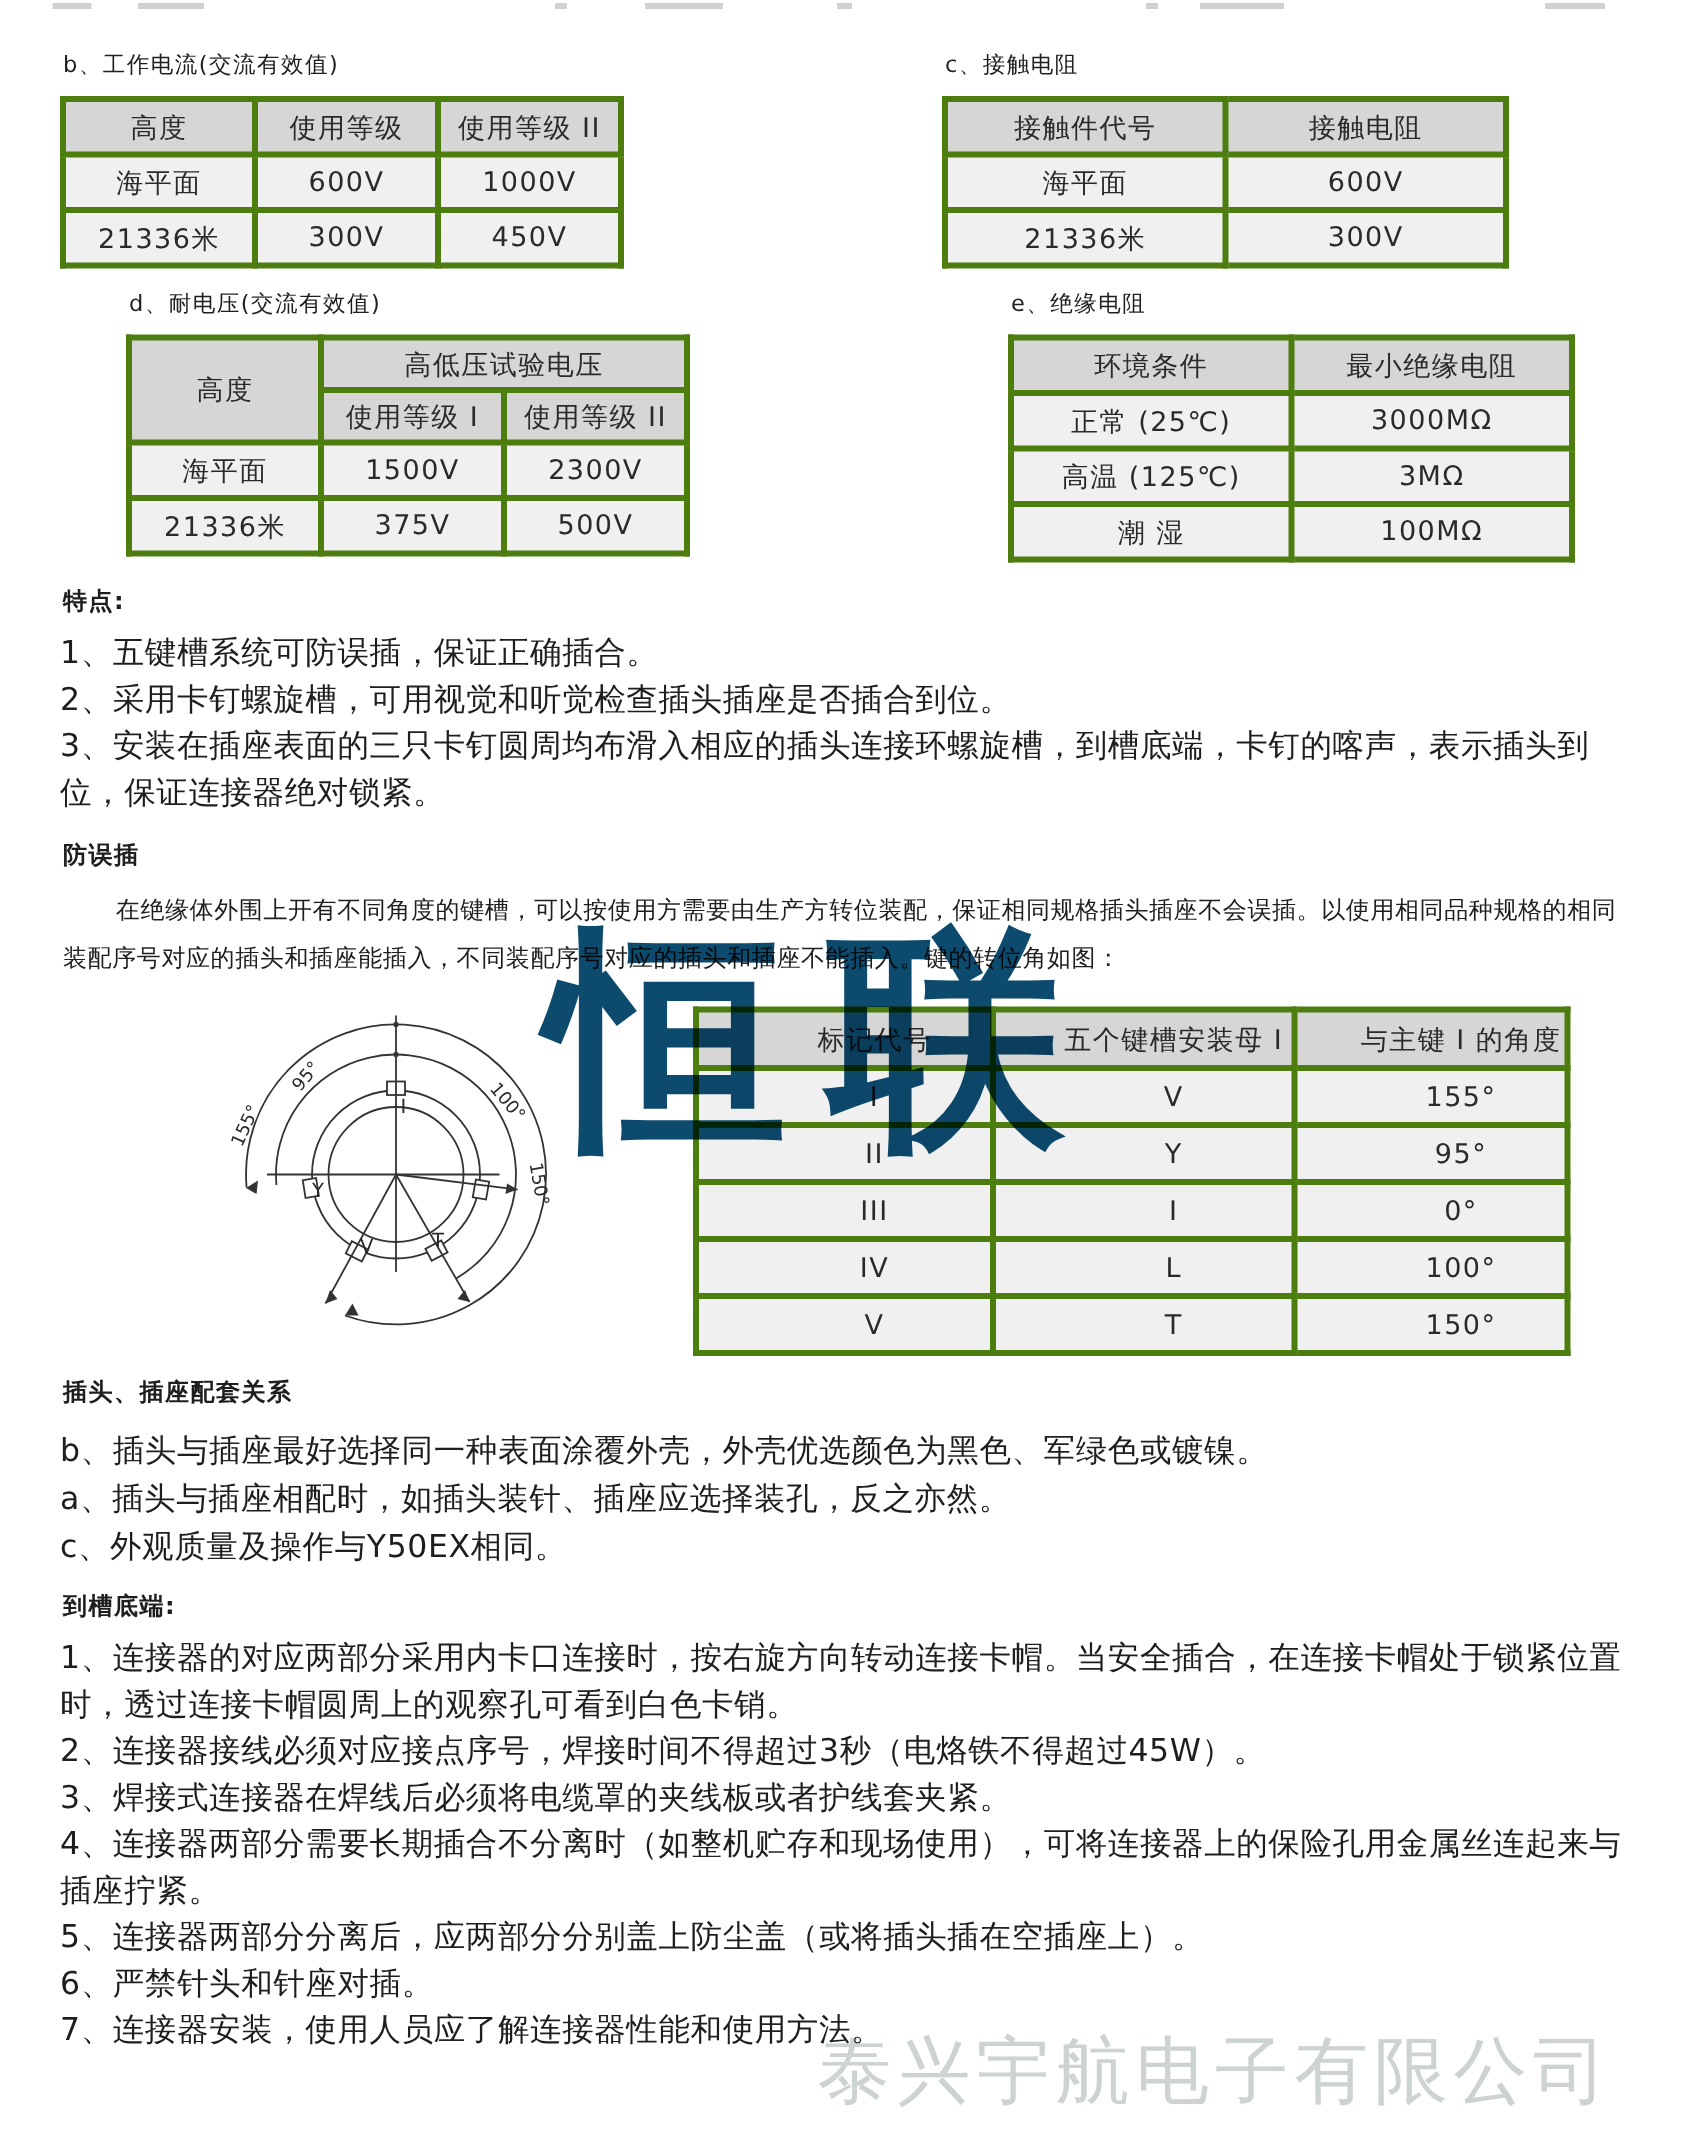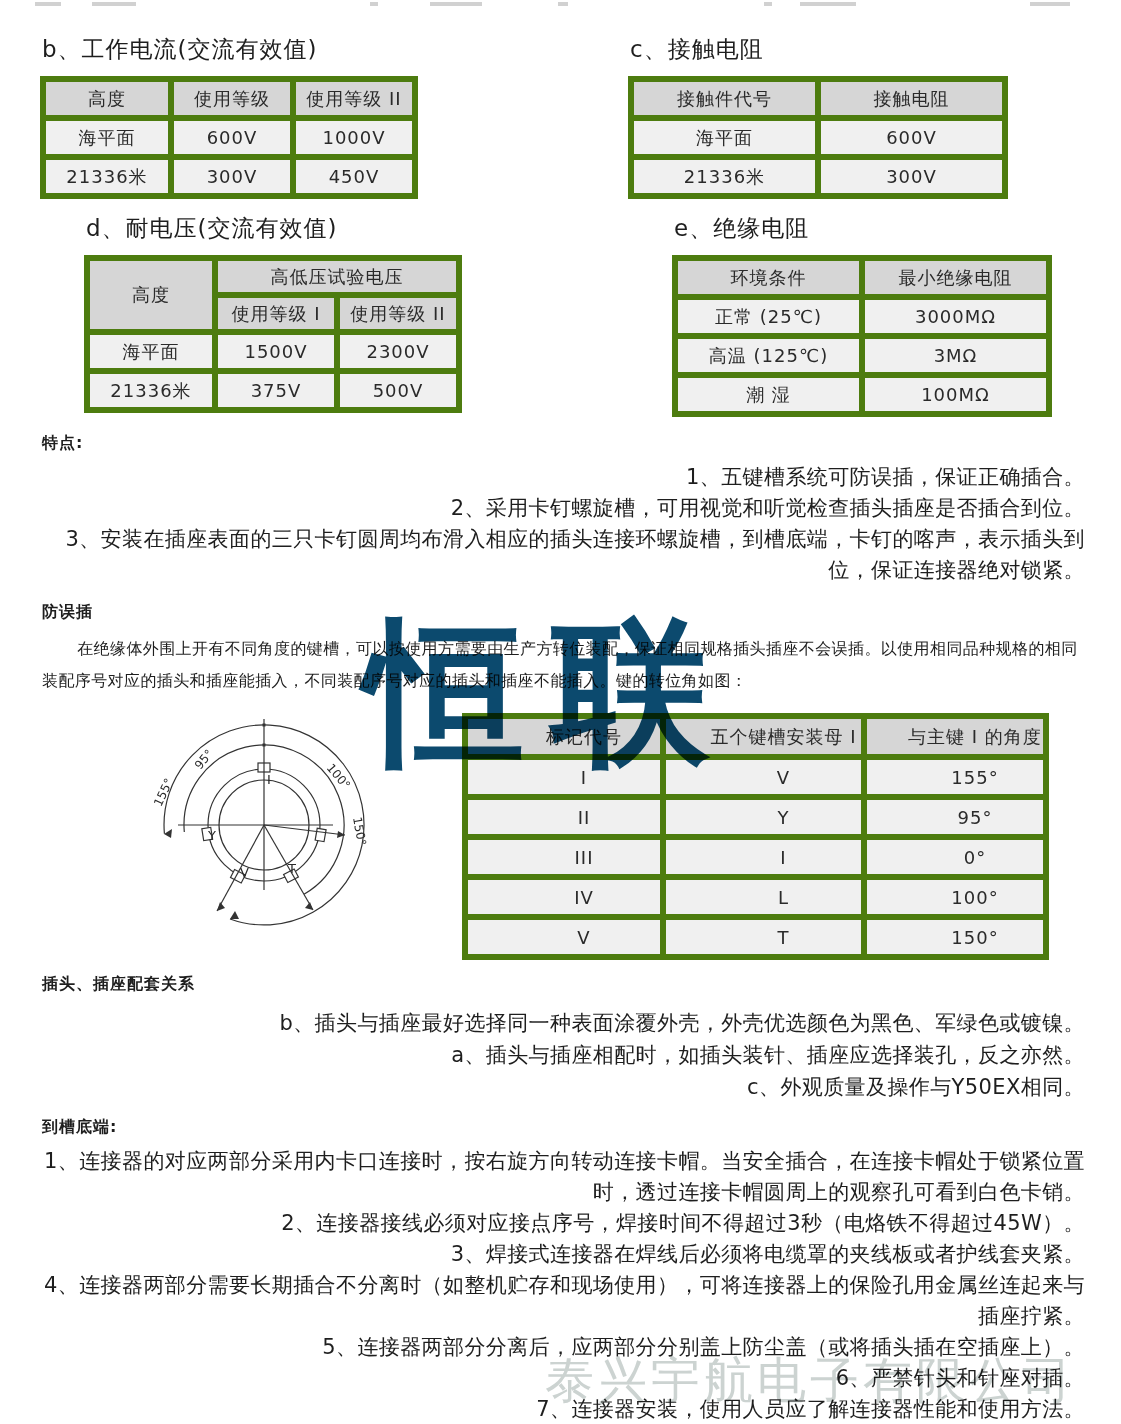--- a/index.html
+++ b/index.html
@@ -6,39 +6,39 @@
   .page{position:relative;width:1121px;height:1424px;background:#fff;overflow:hidden;
         font-family:"DejaVu Sans","Liberation Sans",sans-serif;color:#1e1e1e;}
   .content{position:relative;z-index:1;padding:0 36px 0 40px;}
   
   .top-strip{position:relative;height:12px;}
   .top-strip .frag{position:absolute;top:2px;height:4px;background:#9a9a9a;opacity:.45;display:block;}
   
   .two-col{display:grid;grid-template-columns:588px auto;align-items:start;}
   .row-bc{margin-top:22px;}
   .row-de{margin-top:14px;margin-left:44px;}
-  .sec-title{font-size:23px;margin:0 0 11px 2px;letter-spacing:1px;}
+  .sec-title{font-size:15px;margin:0 0 11px 2px;letter-spacing:1px;}
   
   table.t{border-collapse:collapse;table-layout:fixed;}
-  table.t td{border:6px solid #4d7c0f;background:#f0f0f0;text-align:center;vertical-align:middle;
+  table.t td{border:4px solid #4d7c0f;background:#f0f0f0;text-align:center;vertical-align:middle;
              font-size:18px;color:#2a2a2a;height:33px;padding:0;letter-spacing:1px;}
   table.t td.h{background:#d6d6d6;}
   table.bt{width:372px;}
   table.bt col.c1{width:128px;}table.bt col.c2{width:122px;}table.bt col.c3{width:122px;}
   table.ct{width:374px;}
   table.ct col.c1{width:187px;}table.ct col.c2{width:187px;}
   table.dt td{height:31px;}
   table.dt td.data{height:33px;}
   
   .big-h{font-size:16px;font-weight:bold;letter-spacing:1px;}
   .h-tedian{margin:16px 0 8px 2px;}
   .h-fang{margin:16px 0 10px 2px;}
   .h-peitao{margin:14px 0 12px 2px;}
   .h-caozuo{margin:14px 0 8px 2px;}
-  .body-list{font-size:21px;line-height:31px;letter-spacing:.4px;text-align:right;}
+  .body-list{font-size:21px;line-height:31px;letter-spacing:.4px;}
   .body-list .li{margin:0;}
   .para{font-size:16px;line-height:32px;letter-spacing:.4px;text-indent:2.2em;margin:0 0 0 2px;}
   .list32 .li{line-height:32px;}
   
   .figure-row{display:flex;align-items:flex-start;margin-top:16px;}
   .diagram{width:322px;height:213px;margin-left:100px;flex:0 0 auto;}
   table.kt{width:583px;margin-left:0;}
   table.kt col.c1{width:198px;}table.kt col.c2{width:201px;}table.kt col.c3{width:182px;}
   table.kt td{height:34px;padding-left:40px;}
   table.kt td.h{height:35px;}

